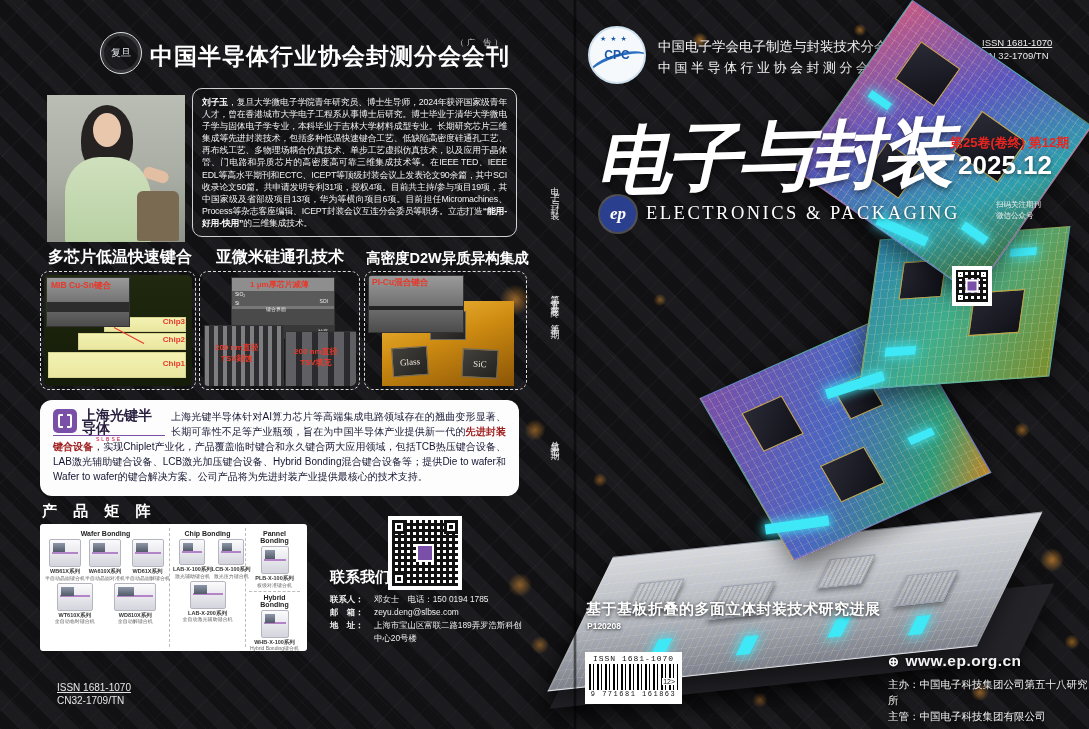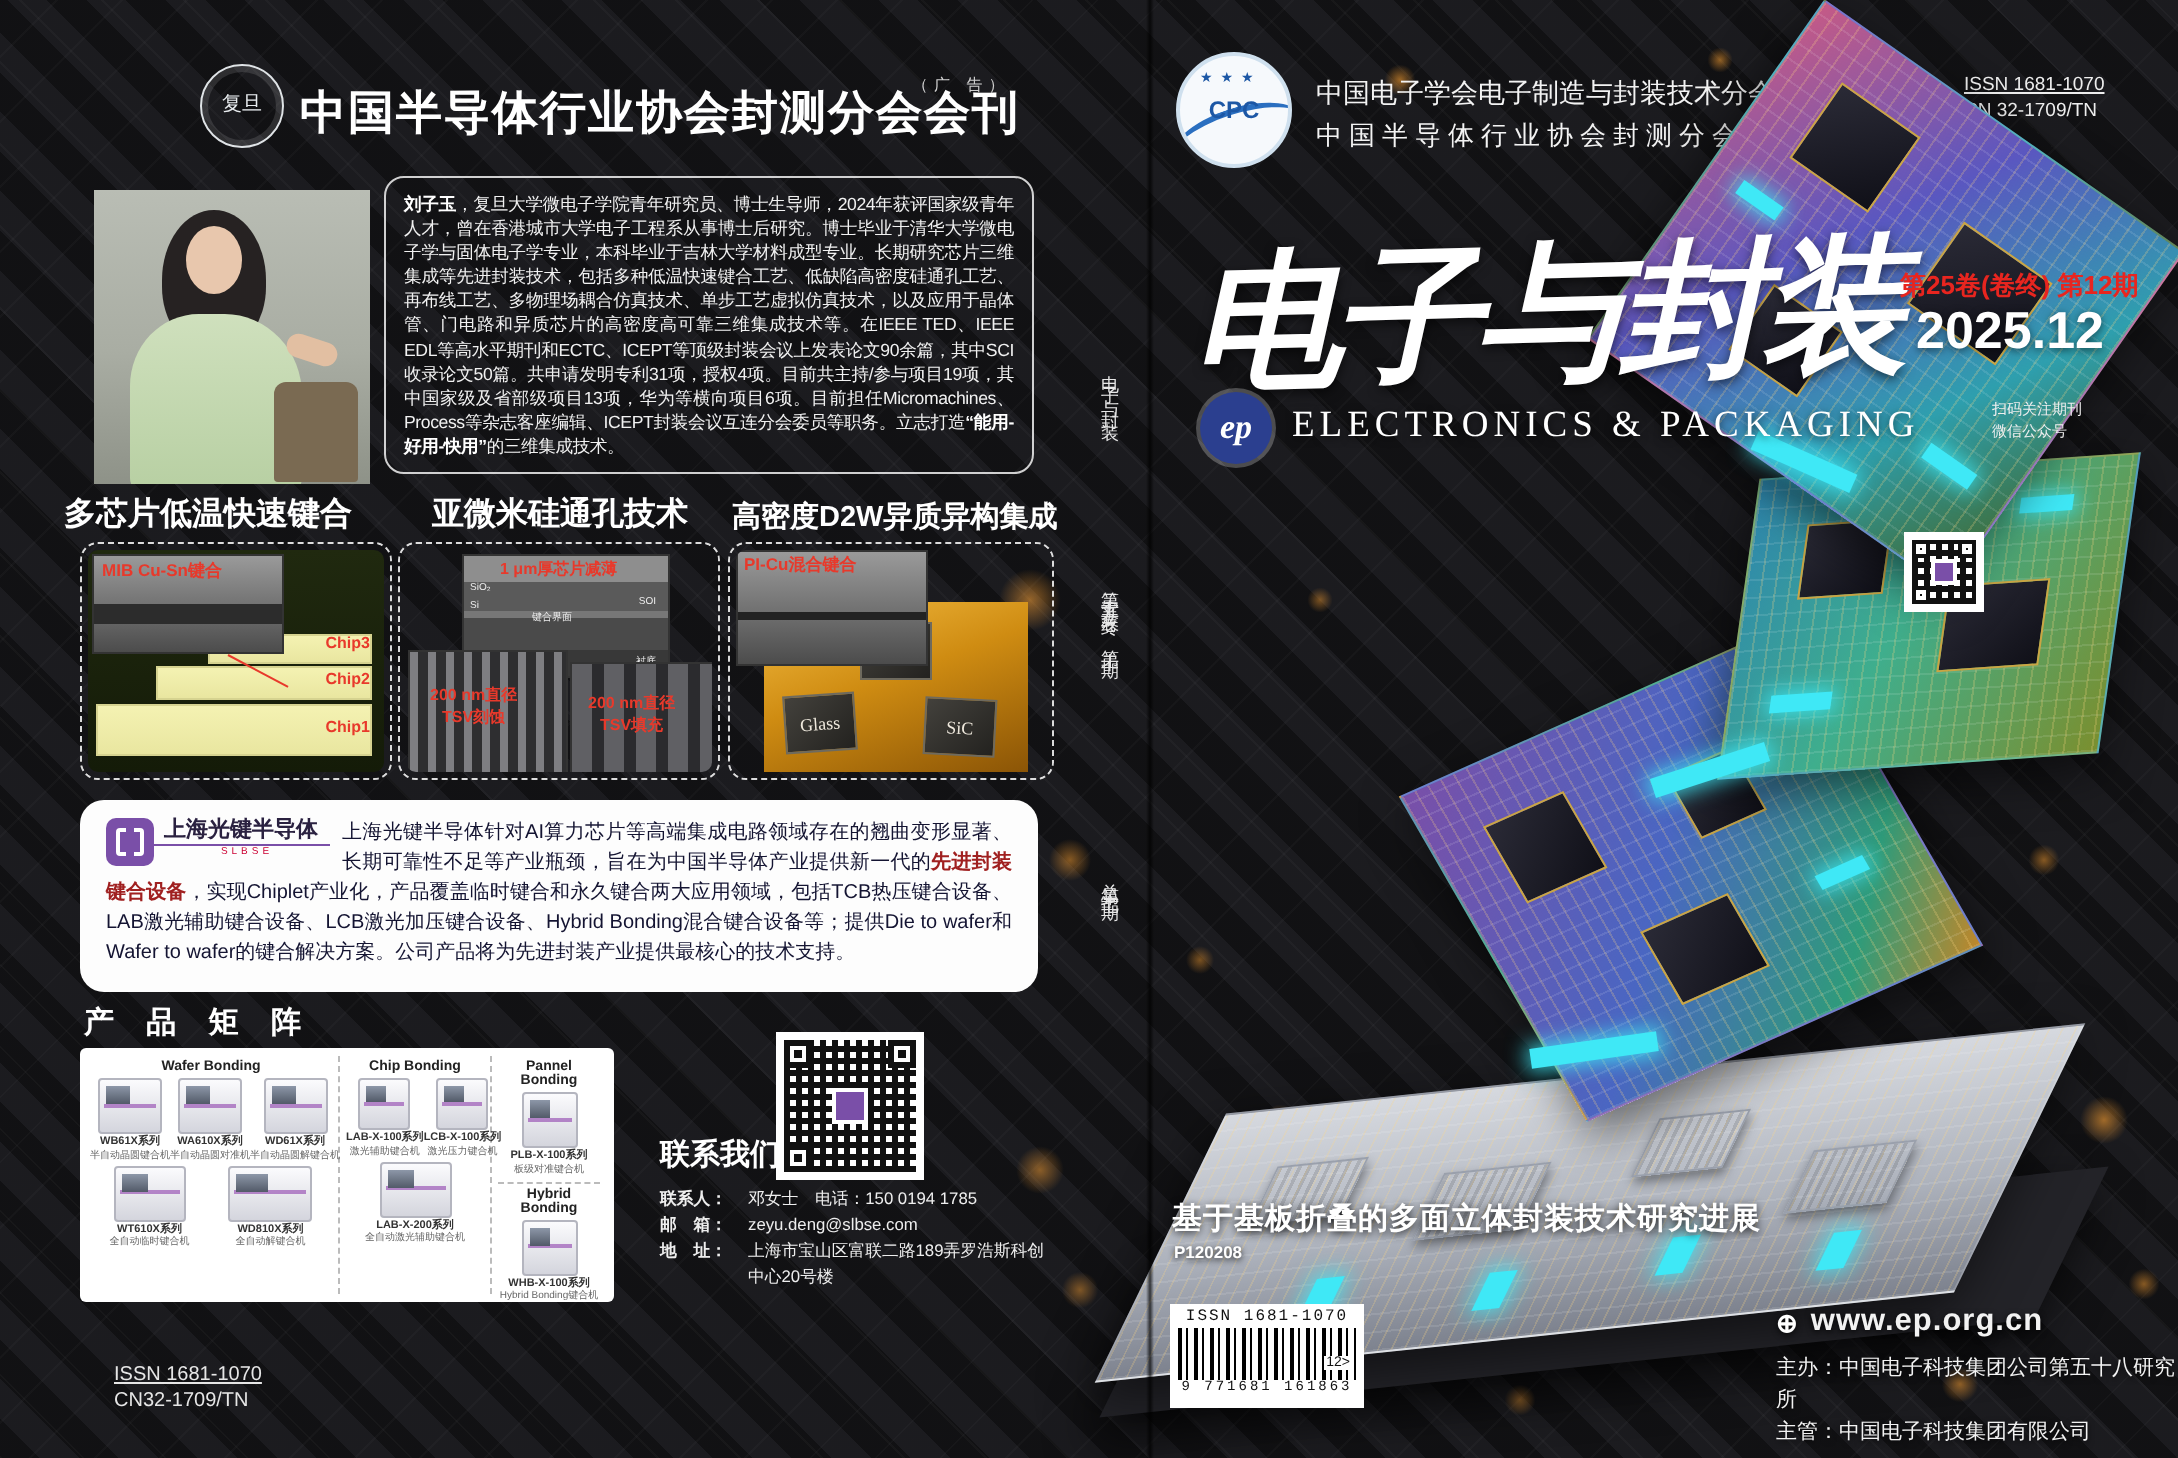--- a/index.html
+++ b/index.html
@@ -51,21 +51,21 @@
     background:linear-gradient(180deg,#cfe0bd,#b7cfa2);}
   .portrait .arm{position:absolute;left:96px;top:74px;width:26px;height:12px;border-radius:8px;background:#e2bfa2;transform:rotate(18deg);}
   .portrait .chair{position:absolute;left:90px;top:96px;width:42px;height:50px;background:#7a6a52;border-radius:6px 6px 2px 2px;}
 
   .bio-box{left:192px;top:88px;width:325px;height:149px;border:1px solid rgba(255,255,255,.8);
     border-radius:10px;padding:7px 9px;box-sizing:border-box;overflow:hidden;}
   .bio-box p{margin:0;font-size:8.8px;line-height:12.1px;letter-spacing:-.2px;color:#f1f1f1;text-align:justify;}
   .bio-box b{color:#fff;}
 
   .panel-title{top:247px;font-size:16px;font-weight:bold;color:#fff;white-space:nowrap;}
-  .pt1{left:32px;text-align:center;} .pt2{left:216px;} .pt3{left:366px;font-size:14.5px;top:249px;}
+  .pt1{left:48px;text-align:center;} .pt2{left:216px;} .pt3{left:366px;font-size:14.5px;top:249px;}
   .panel{top:271px;height:119px;border:1.6px dashed rgba(255,255,255,.85);border-radius:9px;box-sizing:border-box;padding:3px;}
   .p1{left:40px;width:156px;} .p2{left:199px;width:161px;} .p3{left:364px;width:163px;}
   .panel-inner{position:relative;width:100%;height:100%;overflow:hidden;border-radius:5px;}
   .p1 .panel-inner{background:linear-gradient(180deg,#20290f,#141b08);}
   .ybar{position:absolute;background:linear-gradient(180deg,#f4f2b2,#e9e6a0);border:1px solid #d6d390;}
   .red-lab{position:absolute;color:#e8392b;font-weight:bold;font-size:8px;white-space:nowrap;}
   .sem{position:absolute;background:linear-gradient(180deg,#9a9a9a,#4c4c4c);border:1px solid #333;overflow:hidden;}
   .sem .band{position:absolute;left:0;right:0;height:10px;background:#2c2c2c;}
   .leader{position:absolute;height:1px;background:#e8392b;transform-origin:left center;}
   .tsv{background:#3a3a3c;}
@@ -76,21 +76,21 @@
   .die{position:absolute;width:34px;height:27px;background:linear-gradient(135deg,#43413c,#23221f);
     border:1px solid #6e6a5e;display:flex;align-items:center;justify-content:center;
     font-family:"Liberation Serif",serif;font-size:9px;color:#efe9dd;}
 
   .company-box{left:40px;top:400px;width:479px;height:96px;background:#fdfdfd;border-radius:12px;
     box-sizing:border-box;padding:9px 13px 8px;color:#141432;}
   .company-box .logo-wrap{float:left;width:112px;height:27px;margin-right:6px;}
   .slbse-mark{float:left;width:24px;height:24px;border-radius:5px;background:#7a4fa8;position:relative;margin-right:5px;}
   .slbse-mark::after{content:"";position:absolute;inset:5px;border:2px solid #fff;border-radius:2px;}
   .slbse-mark::before{content:"";position:absolute;left:10px;top:3px;width:4px;height:18px;background:#7a4fa8;z-index:1;}
-  .logo-cn{font-size:11px;font-weight:bold;color:#2a2140;border-bottom:1px solid #7a4fa8;line-height:13px;padding-left:28px;}
+  .logo-cn{font-size:14px;font-weight:bold;color:#2a2140;border-bottom:1px solid #7a4fa8;line-height:13px;padding-left:28px;}
   .logo-sub{font-size:5px;color:#c03;letter-spacing:2px;text-align:center;}
   .company-box p{margin:0;font-size:10px;line-height:15px;text-align:justify;}
   .company-box .hl{color:#a02020;font-weight:bold;}
 
   .pm-title{left:42px;top:502px;font-size:15px;font-weight:bold;letter-spacing:6px;color:#fff;}
   .pm-box{left:40px;top:524px;width:267px;height:127px;background:#fff;border-radius:3px;color:#333;
     display:flex;box-sizing:border-box;padding:4px 2px;}
   .pm-col{position:relative;box-sizing:border-box;padding:0 3px;}
   .pm-col1{width:128px;border-right:1px dashed #bbb;}
   .pm-col2{width:76px;border-right:1px dashed #bbb;}
@@ -232,21 +232,21 @@
     <div class="abs panel-title pt3">高密度D2W异质异构集成</div>
 
     <div class="abs panel p1">
       <div class="panel-inner">
         <div class="ybar" style="left:4px;right:6px;bottom:8px;height:24px;"></div>
         <div class="ybar" style="left:34px;right:6px;bottom:36px;height:15px;"></div>
         <div class="ybar" style="left:60px;right:6px;bottom:54px;height:13px;"></div>
         <div class="red-lab" style="right:7px;top:42px;text-align:center;">Chip3</div>
         <div class="red-lab" style="right:7px;top:60px;">Chip2</div>
         <div class="red-lab" style="right:7px;top:84px;">Chip1</div>
-        <div class="sem" style="left:2px;top:2px;width:82px;height:48px;padding-left:12px;">
+        <div class="sem" style="left:2px;top:2px;width:82px;height:48px;">
           <div class="band" style="top:24px;"></div>
           <div class="red-lab" style="left:4px;top:2px;font-size:8.5px;">MIB Cu-Sn键合</div>
         </div>
         <div class="leader" style="left:70px;top:52px;width:34px;transform:rotate(28deg);"></div>
       </div>
     </div>
 
     <div class="abs panel p2">
       <div class="panel-inner">
         <div class="sem" style="left:28px;top:2px;width:102px;height:60px;background:linear-gradient(180deg,#8e8e8e 0 22%,#5a5a5a 22% 46%,#777 46% 52%,#4a4a4a 52% 78%,#383838 78% 100%);">

